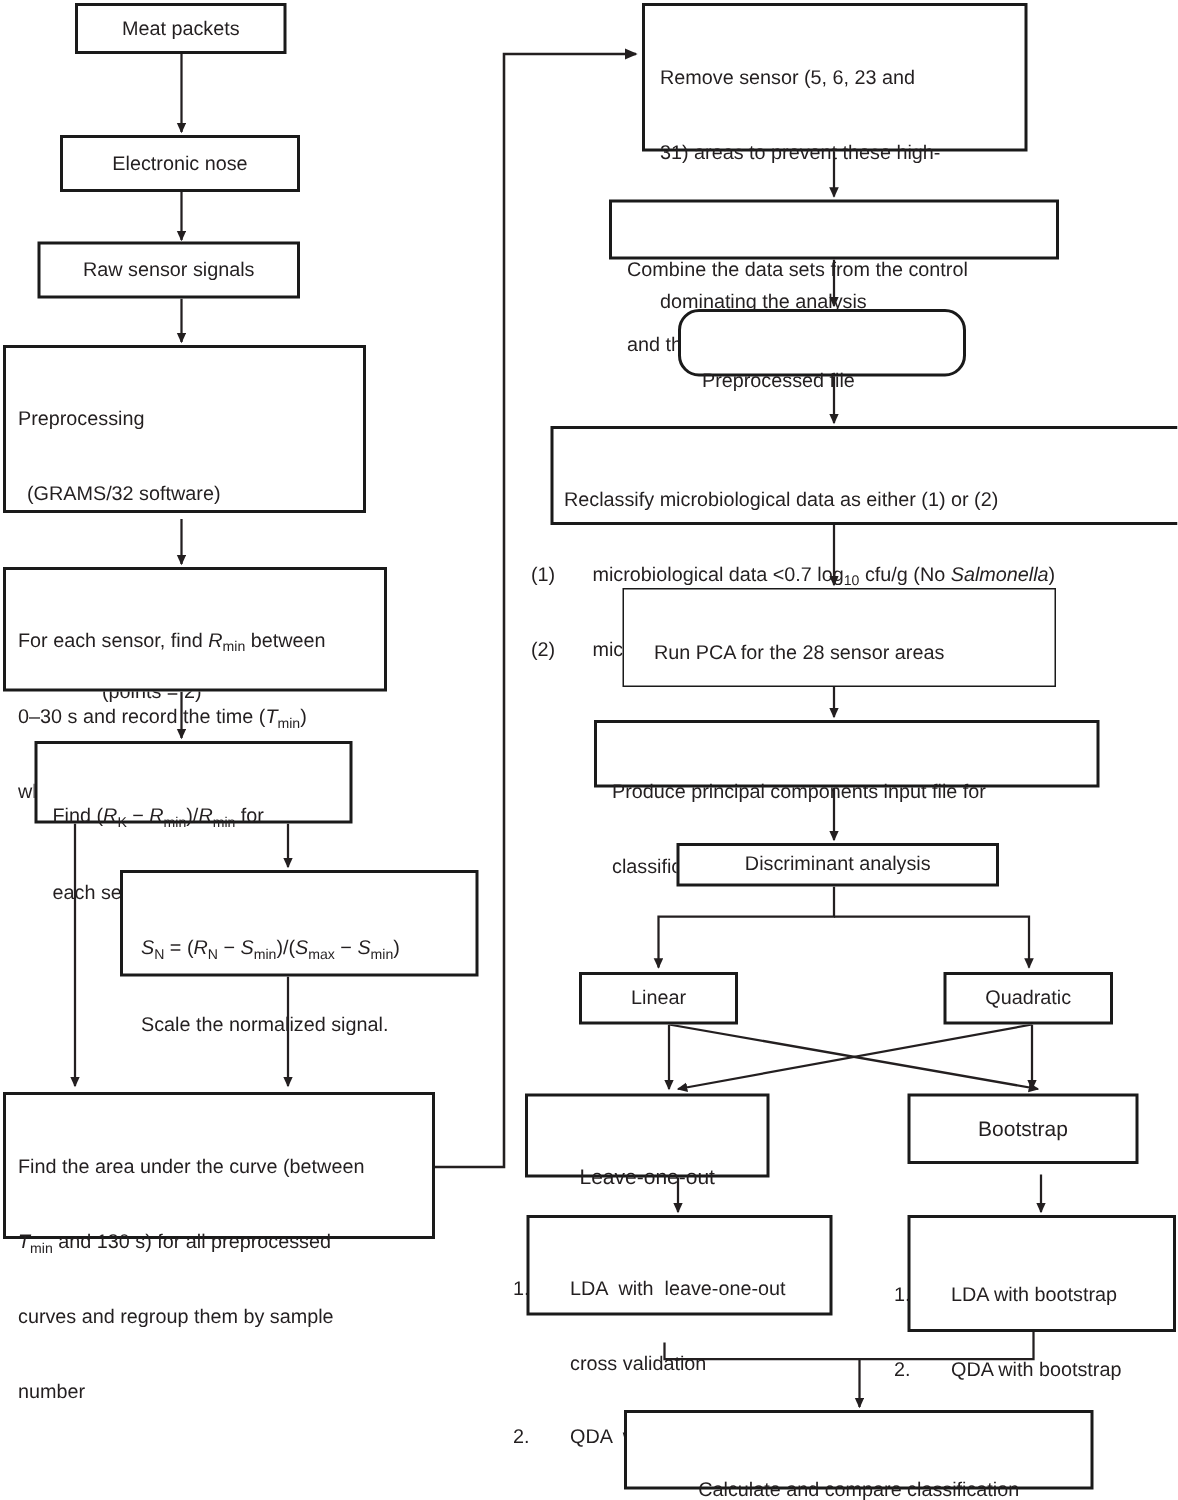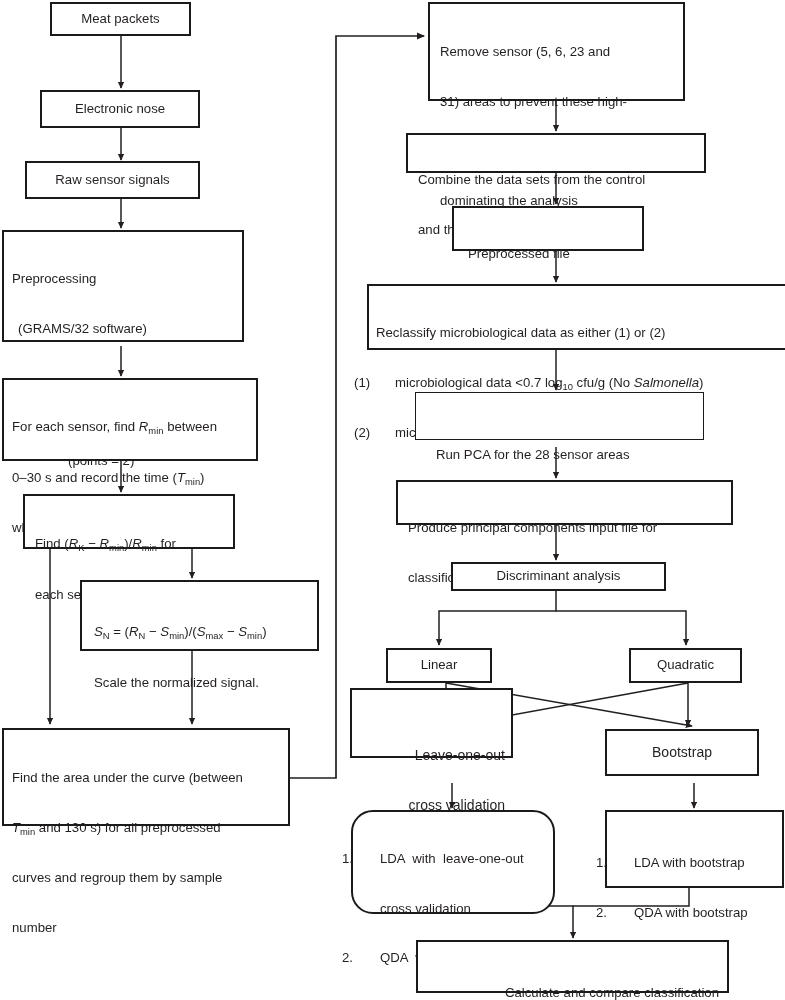--- a/index.html
+++ b/index.html
@@ -22,21 +22,21 @@
     border: 1.6px solid #1a1a1a;
     background: #ffffff;
     font-size: 13.2px;
     line-height: 16.5px;
     color: #231f20;
     padding: 5px 8px;
     white-space: pre-wrap;
     z-index: 3;
   }
   .node.thick { border-width: 2.1px; }
-  .node.center { text-align: right; }
+  .node.center { text-align: center; }
   .node.vcenter { display: flex; align-items: center; justify-content: center; }
   svg.edges {
     position: absolute;
     left: 0; top: 0;
     width: 785px; height: 1000px;
     z-index: 1;
     overflow: visible;
   }
   sub { font-size: 9.4px; vertical-align: baseline; position: relative; top: 3px; }
   .olrow { display: block; }
@@ -150,62 +150,62 @@
     <span class="olrow">31) areas to prevent these high-</span>
     <span class="olrow">variation sensor areas from</span>
     <span class="olrow">dominating the analysis</span>
   </div>
 
   <div class="node thick" style="left:406px; top:133px; width:300px; height:40px; padding:4px 10px;">
     <span class="olrow">Combine the data sets from the control</span>
     <span class="olrow"><span>and the </span><i>Salmonella</i><span>-infected samples</span></span>
   </div>
 
-  <div class="node thick" style="left:452px; top:206px; width:192px; height:45px; padding:5px 14px;">
+  <div class="node thick" style="left:452px; top:206px; width:192px; height:45px; padding:5px 14px;border-radius:14px;">
     <span class="olrow">Preprocessed file</span>
     <span class="olrow">ready for data analysis</span>
   </div>
 
   <div class="node thick" style="left:351px; top:284px; width:430px; height:66px; padding:6px 7px;margin-left:16px;">
     <span class="olrow">Reclassify microbiological data as either (1) or (2)</span>
     <span class="hang3"><span class="olnum2">(1)</span><span>microbiological data &lt;0.7 log</span><sub>10</sub><span> cfu/g (No </span><i>Salmonella</i><span>)</span></span>
     <span class="hang3"><span class="olnum2">(2)</span><span>microbiological data ≥0.7 log</span><sub>10</sub><span> cfu/g  (</span><i>Salmonella</i><span>)</span></span>
   </div>
 
-  <div class="node" style="left:415px; top:392px; width:289px; height:48px; padding:21px 20px;">
+  <div class="node" style="left:415px; top:392px; width:289px; height:66px; padding:1px 20px;">
     <span class="olrow">Run PCA for the 28 sensor areas</span>
   </div>
 
   <div class="node thick" style="left:396px; top:480px; width:337px; height:45px; padding:5px 10px;">
     <span class="olrow">Produce principal components input file for</span>
     <span class="olrow">classification analysis</span>
   </div>
 
   <div class="node thick center vcenter" style="left:386px; top:648px; width:106px; height:35px;">
     <span>Linear</span>
   </div>
 
   <div class="node thick center vcenter" style="left:451px; top:562px; width:215px; height:29px;">
     <span>Discriminant analysis</span>
   </div>
 
   <div class="node thick center vcenter" style="left:629px; top:648px; width:113px; height:35px;">
     <span>Quadratic</span>
   </div>
 
-  <div class="node thick center" style="left:350px; top:688px; width:163px; height:70px; padding:24px 6px;">
+  <div class="node thick center" style="left:350px; top:729px; width:163px; height:56px; padding:12px 6px;">
     <span class="olrow" style="font-size:14px;">Leave-one-out</span>
     <span class="olrow" style="font-size:14px;">cross validation</span>
   </div>
 
   <div class="node thick center vcenter" style="left:605px; top:729px; width:154px; height:47px; font-size:14px;">
     <span>Bootstrap</span>
   </div>
 
-  <div class="node thick" style="left:351px; top:810px; width:204px; height:104px; padding:6px 8px;border-radius:22px;">
+  <div class="node thick" style="left:351px; top:810px; width:204px; height:67px; padding:6px 8px;">
     <span class="hang2"><span class="olnum2">1.</span><span>LDA  with  leave-one-out</span></span>
     <span class="olrow" style="padding-left:19px;">cross validation</span>
     <span class="hang2"><span class="olnum2">2.</span><span>QDA  with  leave-one-out</span></span>
     <span class="olrow" style="padding-left:19px;">cross validation</span>
   </div>
 
   <div class="node thick" style="left:605px; top:810px; width:179px; height:78px; padding:10px 8px;">
     <span class="hang2"><span class="olnum2">1.</span><span>LDA with bootstrap</span></span>
     <span class="hang2"><span class="olnum2">2.</span><span>QDA with bootstrap</span></span>
   </div>

